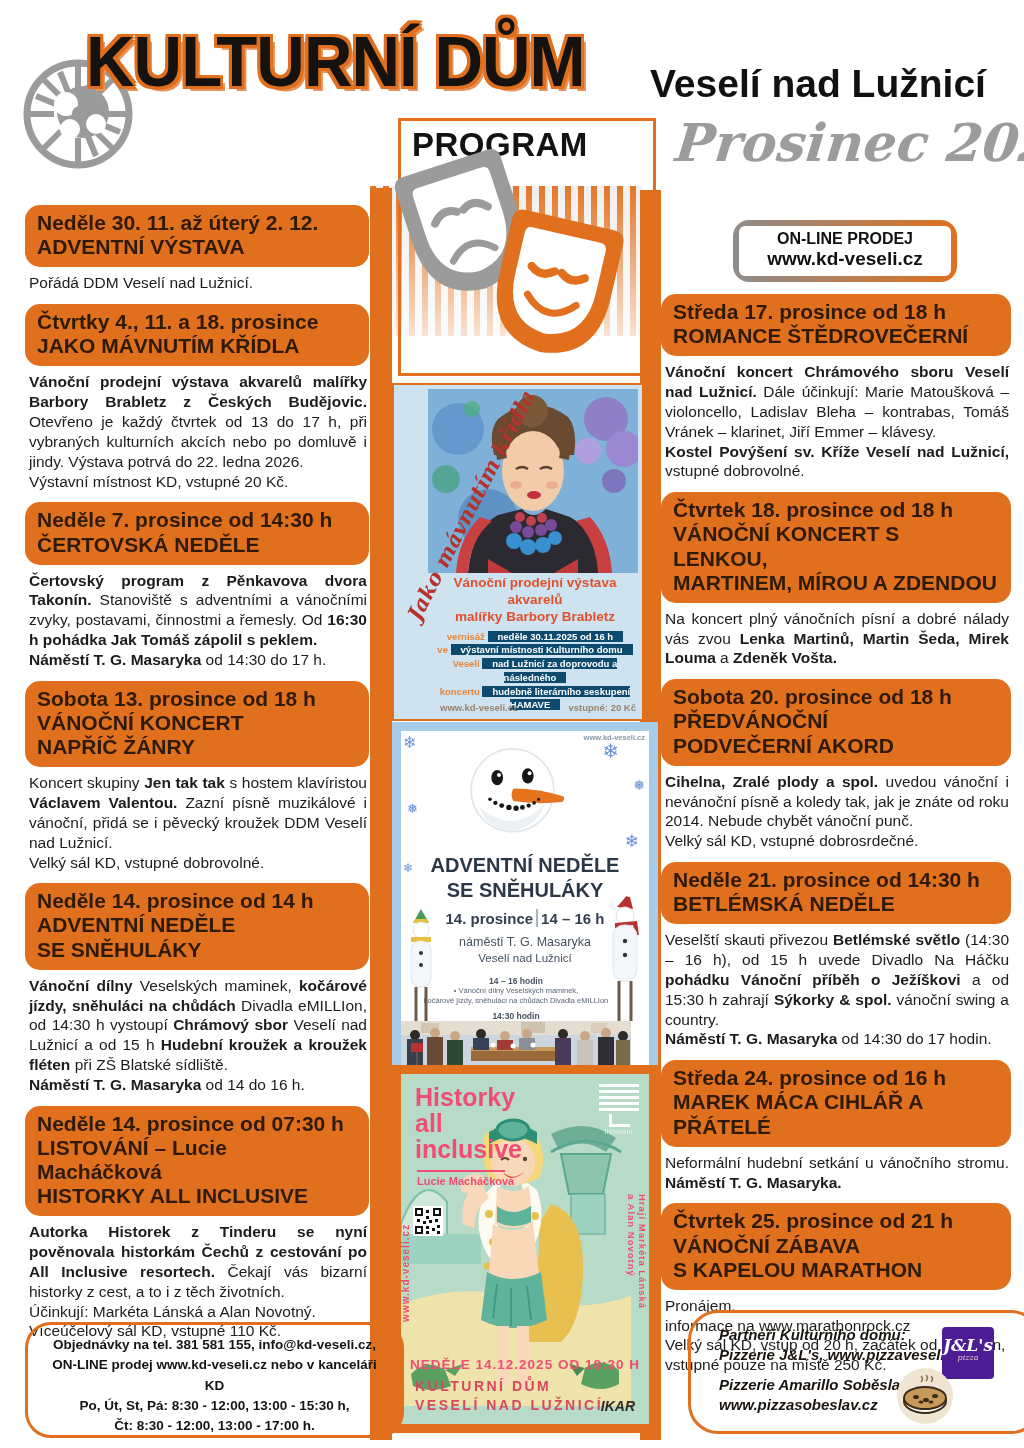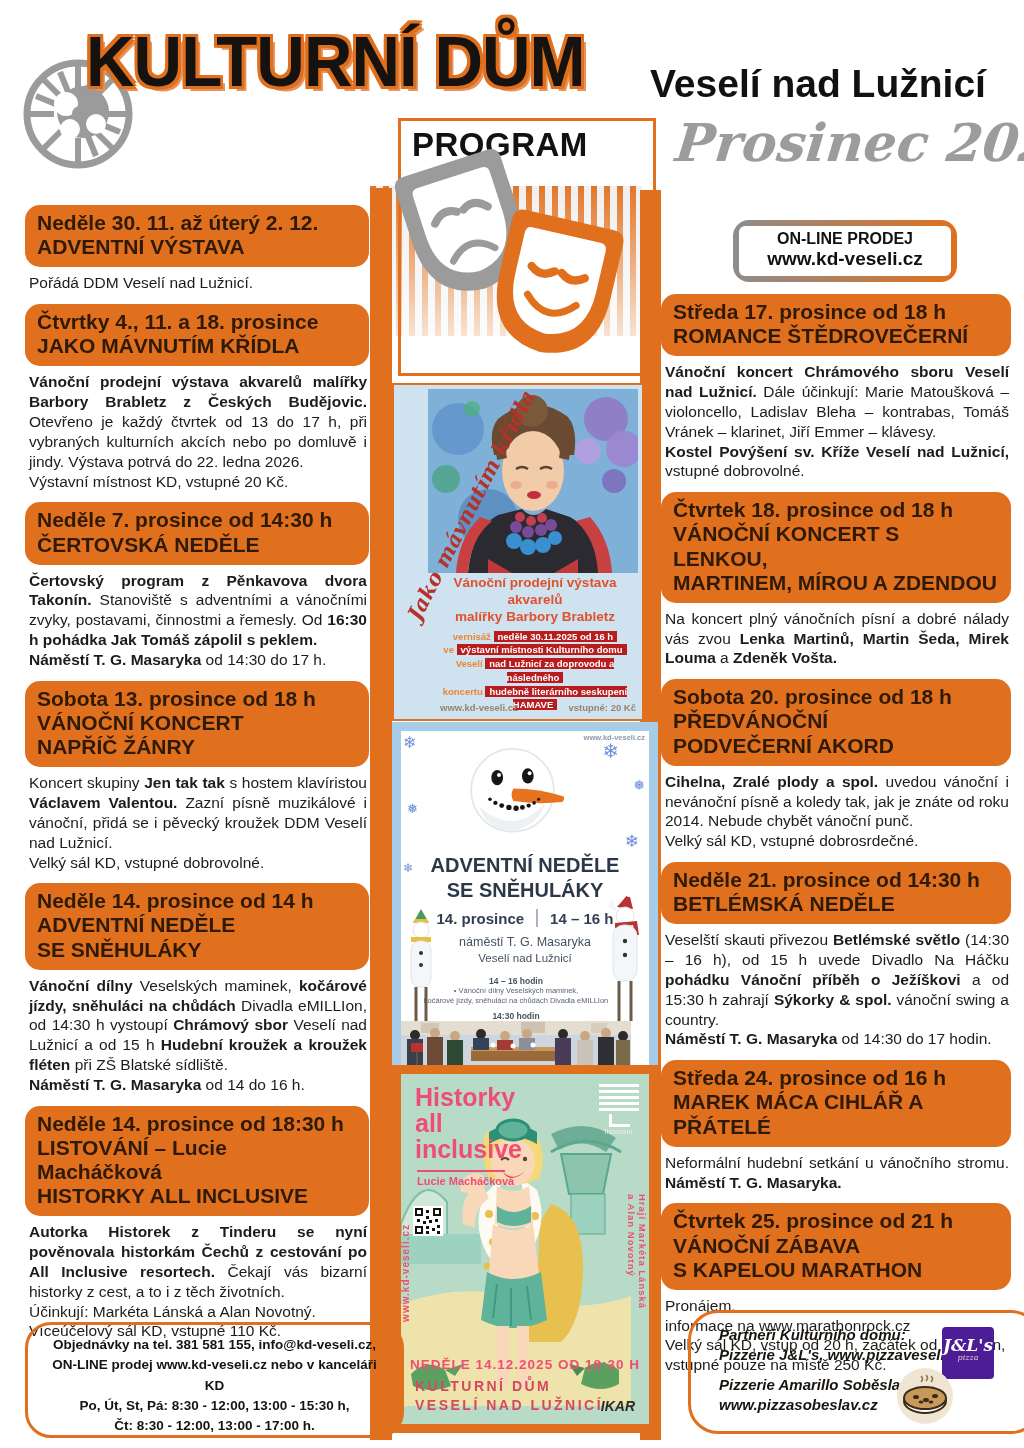--- a/index.html
+++ b/index.html
@@ -57,30 +57,30 @@
 
   
   .poster{left:392px;width:248px;z-index:3;overflow:hidden;}
   
   .p1{top:383px;height:334px;background:#cfe2ef;border:2px solid #E0701E;}
   .p1-rot{left:8px;top:228px;transform:rotate(-63deg);transform-origin:0 0;white-space:nowrap;
     font-family:"DejaVu Serif",serif;font-style:italic;font-weight:700;font-size:21px;color:#b5322a;}
   .p1-text{left:40px;top:190px;width:202px;text-align:center;}
   .p1-main{font-size:13.5px;font-weight:700;color:#e0512d;line-height:1.25;}
   .p1-det{font-size:9.5px;font-weight:700;color:#e8873a;line-height:1.45;}
-  .p1-det .hl{background:#b91c1c;color:#fff;padding:0 4px;}
+  .p1-det .hl{background:#0c4a6e;color:#fff;padding:0 10px;}
   .p1-tag{font-size:12px;font-weight:700;color:#e0512d;margin-top:5px;}
   .p1-foot{left:46px;bottom:6px;width:196px;display:flex;justify-content:space-between;
     font-size:9.5px;font-weight:700;color:#96846f;}
   
   .p2{top:722px;height:338px;background:#fff;border:9px solid #a6cce8;}
   .p2 .flake{position:absolute;color:#6b8fd8;z-index:1;}
   .p2-web{right:4px;top:2px;font-size:7.5px;color:#8a9aa8;font-weight:700;}
   .p2-title{left:0;top:122px;width:100%;text-align:center;font-size:20px;font-weight:700;color:#2c3848;line-height:1.25;}
-  .p2-date{left:0;top:178px;width:100%;display:flex;justify-content:center;align-items:center;gap:12px;
+  .p2-date{left:0;top:178px;width:100%;display:flex;justify-content:center;align-items:center;gap:3px;
     font-size:15px;font-weight:700;color:#333f50;}
   .p2-div{width:2px;height:18px;background:#aab4c0;}
   .p2-place1{left:0;top:204px;width:100%;text-align:center;font-size:12.5px;color:#45515f;font-weight:400;}
   .p2-place2{left:0;top:221px;width:100%;text-align:center;font-size:11.5px;color:#45515f;}
   .p2-sch{left:20px;top:240px;width:190px;text-align:center;color:#5a6575;}
   .p2-sch .t{font-size:8.5px;font-weight:700;margin-top:5px;color:#47525f;}
   .p2-sch .l{font-size:7.5px;line-height:1.35;}
   
   .p3{top:1065px;height:350px;background:#b8dbc8;border:9px solid #E0701E;}
   .p3-title{left:14px;top:10px;font-size:25px;font-weight:700;color:#ef4d73;line-height:1.04;}
@@ -199,21 +199,21 @@
         <div>ADVENTNÍ NEDĚLE</div>
         <div>SE SNĚHULÁKY</div>
       </div>
       <div class="event-body">
         <p><span class="b">Vánoční dílny</span><span> Veselských maminek, </span><span class="b">kočárové jízdy, sněhuláci na chůdách</span><span> Divadla eMILLIon, od 14:30 h vystoupí </span><span class="b">Chrámový sbor</span><span> Veselí nad Lužnicí a od 15 h </span><span class="b">Hudební kroužek a kroužek fléten</span><span> při ZŠ Blatské sídliště.</span></p>
         <p><span class="b">Náměstí T. G. Masaryka</span><span> od 14 do 16 h.</span></p>
       </div>
     </section>
     <section class="event">
       <div class="event-header">
-        <div>Neděle 14. prosince od 18:30 h</div>
+        <div>Neděle 14. prosince od 07:30 h</div>
         <div>LISTOVÁNÍ – Lucie Macháčková</div>
         <div>HISTORKY ALL INCLUSIVE</div>
       </div>
       <div class="event-body">
         <p><span class="b">Autorka Historek z Tinderu se nyní pověnovala historkám Čechů z cestování po All Inclusive resortech.</span><span> Čekají vás bizarní historky z cest, a to i z těch životních.</span></p>
         <p><span>Účinkují: Markéta Lánská a Alan Novotný.</span></p>
         <p><span>Víceúčelový sál KD, vstupné 110 Kč.</span></p>
       </div>
     </section>
   </div>

